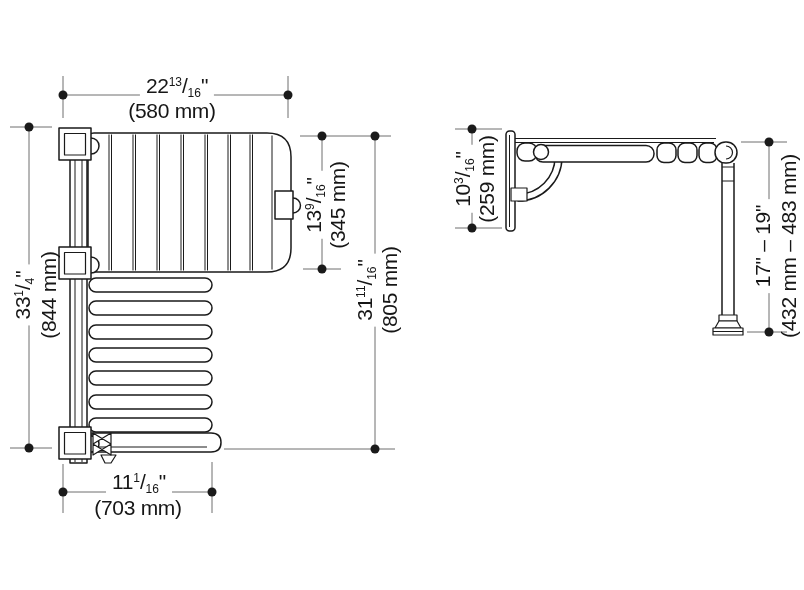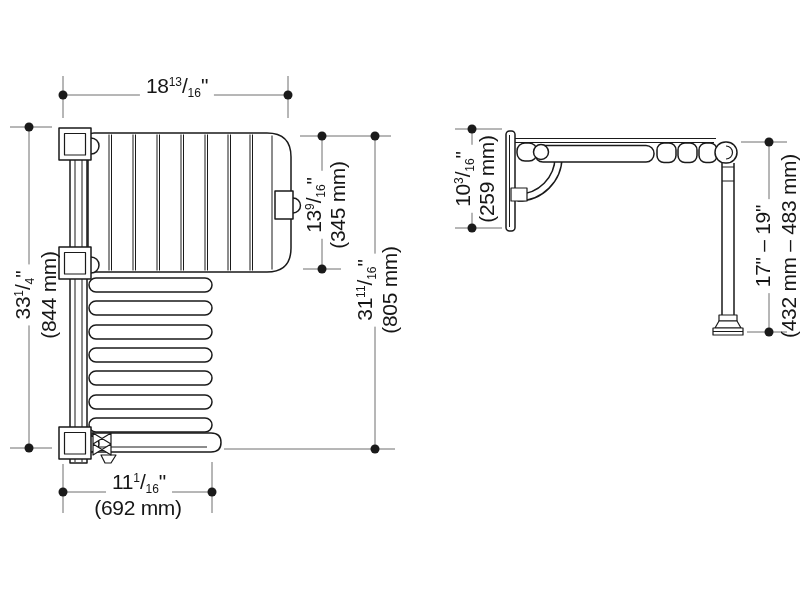--- a/index.html
+++ b/index.html
@@ -161,33 +161,34 @@
 
     <g>
       <path d="M741,142 H787 M747,332 H787"></path>
       <path d="M769,142 V332"></path>
       <circle cx="769" cy="142" r="4.5" fill="#1a1a1a" stroke="none"></circle>
       <circle cx="769" cy="332" r="4.5" fill="#1a1a1a" stroke="none"></circle>
     </g>
   </g>
 </svg>
 
-<div class="dl h bg" style="left:177px;top:87px"><span>18</span><sup>13</sup><span>/</span><sub>16</sub><span>"</span></div>
+<div class="dl h bg" style="left:177px;top:87px"><span>22</span><sup>13</sup><span>/</span><sub>16</sub><span>"</span></div>
+<div class="dl h" style="left:172px;top:111px">(580 mm)</div>
 
 <div class="dl v bg" style="left:24px;top:295px"><span>33</span><sup>1</sup><span>/</span><sub>4</sub><span>"</span></div>
 <div class="dl v" style="left:49px;top:295px">(844 mm)</div>
 
 <div class="dl v bg" style="left:315px;top:205px"><span>13</span><sup>9</sup><span>/</span><sub>16</sub><span>"</span></div>
 <div class="dl v" style="left:338px;top:205px">(345 mm)</div>
 
 <div class="dl v bg" style="left:366px;top:290px"><span>31</span><sup>11</sup><span>/</span><sub>16</sub><span>"</span></div>
 <div class="dl v" style="left:390px;top:290px">(805 mm)</div>
 
 <div class="dl h bg" style="left:139px;top:483px"><span>11</span><sup>1</sup><span>/</span><sub>16</sub><span>"</span></div>
-<div class="dl h" style="left:138px;top:508px">(692 mm)</div>
+<div class="dl h" style="left:138px;top:508px">(703 mm)</div>
 
 <div class="dl v bg" style="left:464px;top:179px"><span>10</span><sup>3</sup><span>/</span><sub>16</sub><span>"</span></div>
 <div class="dl v" style="left:487px;top:179px">(259 mm)</div>
 
 <div class="dl v bg" style="left:763px;top:246px">17" – 19"</div>
 <div class="dl v" style="left:789px;top:246px">(432 mm – 483 mm)</div>
 
 </div>
 
 </body></html>

